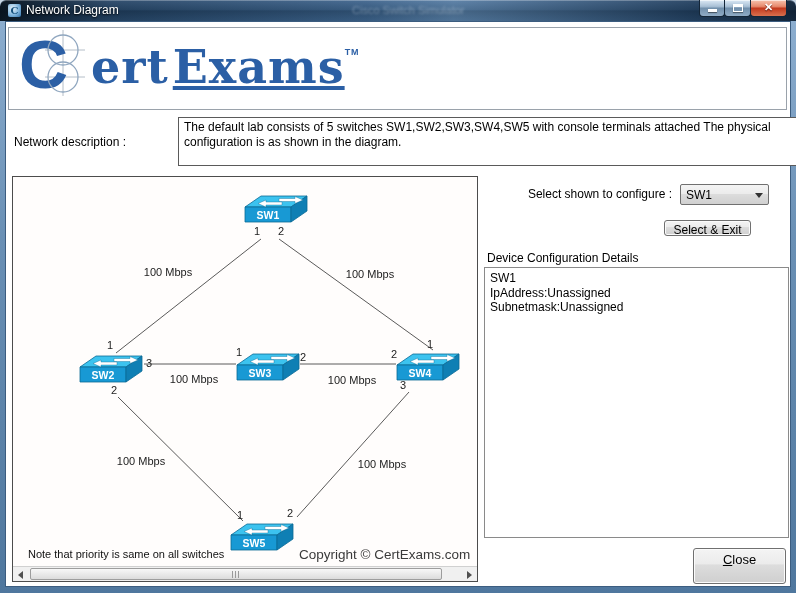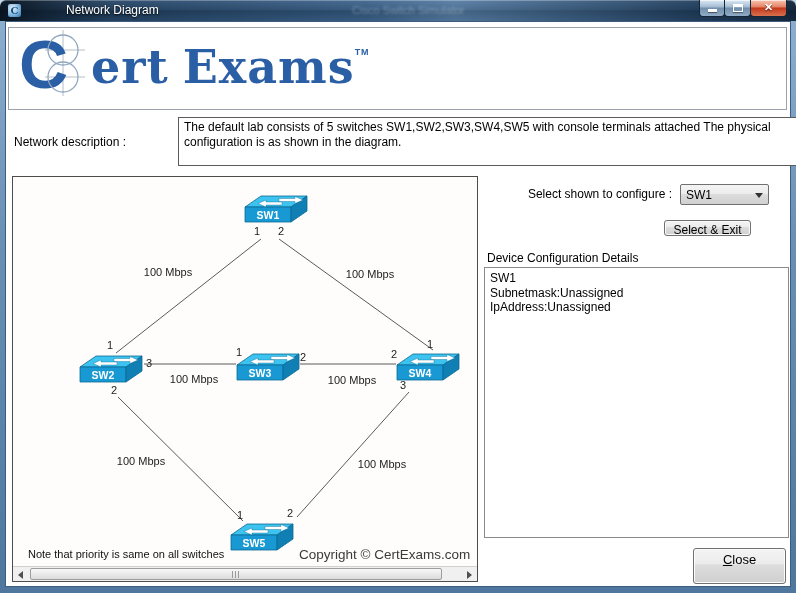--- a/index.html
+++ b/index.html
@@ -11,21 +11,21 @@
   
   .titlebar{position:absolute;left:0;top:0;right:0;height:21px;
     background:
       linear-gradient(90deg,rgba(4,12,20,.85) 0%,rgba(20,40,60,.35) 14%,rgba(90,130,170,.25) 46%,rgba(160,200,235,.30) 57%,rgba(20,40,62,.45) 88%,rgba(10,22,36,.7) 100%),
       linear-gradient(180deg,#46688e 0%,#2c4d70 46%,#1e3b5a 52%,#2c4e72 100%);
     border-radius:6px 6px 0 0;box-shadow:inset 0 1px 0 rgba(255,255,255,.28);}
   .app-icon{position:absolute;left:8px;top:4px;width:13px;height:13px;border-radius:2px;
     background:radial-gradient(circle at 35% 35%,#eaf4fb,#7fb4dd 55%,#2f6ea6);
     color:#16527f;font:bold 10px "DejaVu Serif",serif;text-align:center;line-height:13px;}
   .wtitle{position:absolute;left:26px;top:3px;color:#fff;font-size:12px;
-    text-shadow:0 1px 2px #000;margin-left:40px;}
+    text-shadow:0 1px 2px #000;}
   .ghost-title{position:absolute;left:352px;top:4px;color:#cfdce8;opacity:.38;
     filter:blur(1.1px);font-size:11px;}
   .ghost-close{position:absolute;left:703px;top:1px;width:15px;height:13px;border-radius:2px;
     background:linear-gradient(#d98a74,#a33a24);opacity:.55;filter:blur(.4px);}
   .winbtns{position:absolute;right:9px;top:0;display:flex;}
   .wbtn{height:17px;border:1px solid #142638;border-top:none;position:relative;
     border-radius:0 0 4px 4px;margin-left:-1px;
     background:linear-gradient(180deg,#dce9f5 0%,#a9c0d6 40%,#7290ac 52%,#90acc6 100%);
     box-shadow:inset 0 1px 0 rgba(255,255,255,.6);}
   .wbtn.min{width:26px;}.wbtn.max{width:27px;}
@@ -41,21 +41,21 @@
   
   .client{position:absolute;left:5px;top:21px;width:786px;height:566px;
     background:#fff;border:1px solid #3c5d80;}
   
   .logo-box{position:absolute;left:2px;top:5px;width:779px;height:83px;
     border:1px solid #9aa2ab;background:#fff;overflow:hidden;}
   .logo-row{position:absolute;left:10px;top:2px;display:flex;align-items:flex-end;}
   .logo-c-wrap{position:relative;width:72px;height:66px;}
   .logo-rest{font:bold 46px "DejaVu Serif",serif;color:#2b5fa5;letter-spacing:1px;
     line-height:1;padding-bottom:6px;}
-  .logo-rest .sp{margin-left:14px;}
+  .logo-rest .sp{margin-left:4px;text-decoration:underline;}
   .logo-tm{font:bold 9px "Liberation Sans",sans-serif;color:#2b5fa5;vertical-align:28px;}
   .logo-tagline{position:absolute;left:64px;top:67px;color:#c6791e;
     font:bold 17px "Liberation Sans",sans-serif;letter-spacing:1px;margin-top:22px;}
   
   .desc-label{position:absolute;left:8px;top:113px;font-size:12px;}
   .desc-box{position:absolute;left:172px;top:95px;width:621px;height:49px;
     border:1px solid #5a5a5a;background:#fff;padding:2px 5px;font-size:12px;line-height:1.25;}
   
   .diagram-panel{position:absolute;left:6px;top:154px;width:466px;height:406px;
     border:1px solid #4c4c4c;background:#fffdfc;}
@@ -219,19 +219,19 @@
     <div class="sel-label">Select shown to configure :</div>
     <div class="combo">
       <span class="combo-value">SW1</span>
       <span class="combo-arrow"></span>
     </div>
     <div class="btn btn-select">Select &amp; Exit</div>
 
     <div class="cfg-label">Device Configuration Details</div>
     <div class="cfg-box">
         <div>SW1</div>
+        <div>IpAddress:Unassigned</div>
         <div>Subnetmask:Unassigned</div>
-        <div>IpAddress:Unassigned</div>
       </div>
 
     <div class="btn btn-close"><u>C</u>lose</div>
   </div>
 </div>
 
 </body></html>

